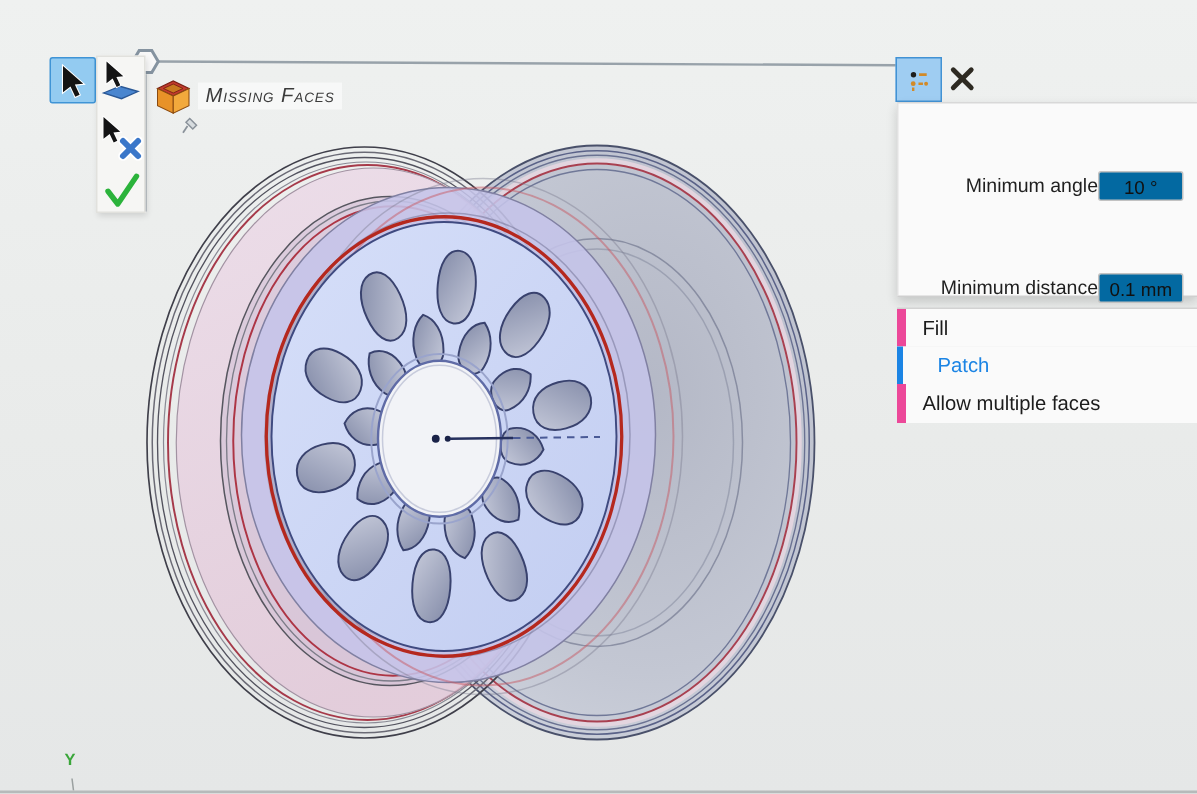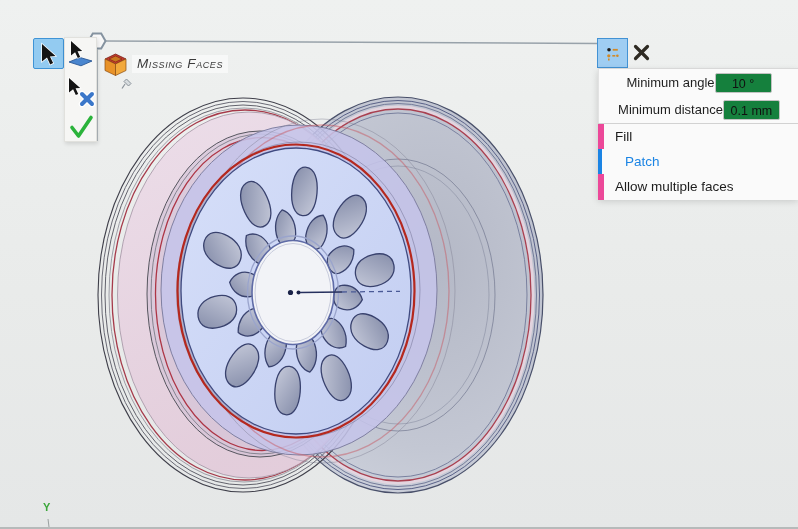--- a/index.html
+++ b/index.html
@@ -35,25 +35,25 @@
   .dlg-iconbox{
     position:absolute; left:597px; top:38px; width:31px; height:30px; box-sizing:border-box;
     background:#9fcdf2; border:1.5px solid #4292d4; display:flex; align-items:center; justify-content:center;
   }
   .dlg-close{position:absolute; left:630px; top:41px; width:22px; height:22px; display:flex; align-items:center; justify-content:center; cursor:pointer;}
   .dlg-body{
     position:absolute; left:598px; top:68px; width:200px; height:130px; box-sizing:border-box;
     background:#fafafa; border-top:1px solid #d8d8d8; border-bottom:1px solid #cfcfcf; border-left:1px solid #e2e2e2;
     box-shadow:0 3px 7px rgba(0,0,0,0.16);
   }
-  .field-row{height:27px; display:flex; align-items:center; justify-content:center; padding:0 9px 0 10px;}
+  .field-row{height:27px; display:flex; align-items:center; justify-content:flex-end; padding:0 9px 0 10px;margin-top:41px;}
   .field-label{font-size:13px; color:#1f1f1f; white-space:nowrap;}
   .field-value{
     width:57px; height:20px; line-height:20px; text-align:center; font-size:12.5px; color:#111;
-    background:#15803d; border:1px solid #c2c2c2; border-radius:2px; box-sizing:border-box;
+    background:#0369a1; border:1px solid #c2c2c2; border-radius:2px; box-sizing:border-box;
   }
   .options{border-top:1px solid #d2d2d2; margin-left:-1px;}
   .option{height:25px; line-height:25px; padding-left:11px; font-size:13.5px; color:#1c1c1c;
     border-left:6px solid #ec4899; background:#fafafa; cursor:pointer; white-space:nowrap;}
   .option.selected{border-left-width:4px; padding-left:23px;}
 
   
   .axis-label{position:absolute; left:43px; top:501px; font-size:11px; font-weight:bold;}
   .bottom-bar{position:absolute; left:0; bottom:0; width:798px; height:2px; background:#b6baba;}
 </style>

